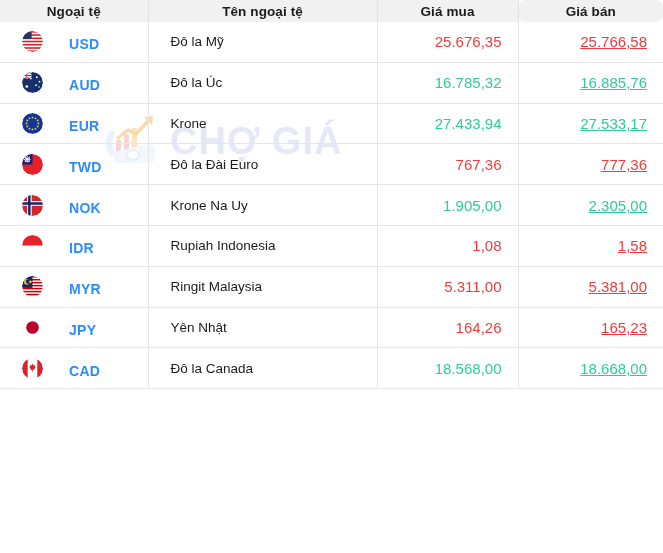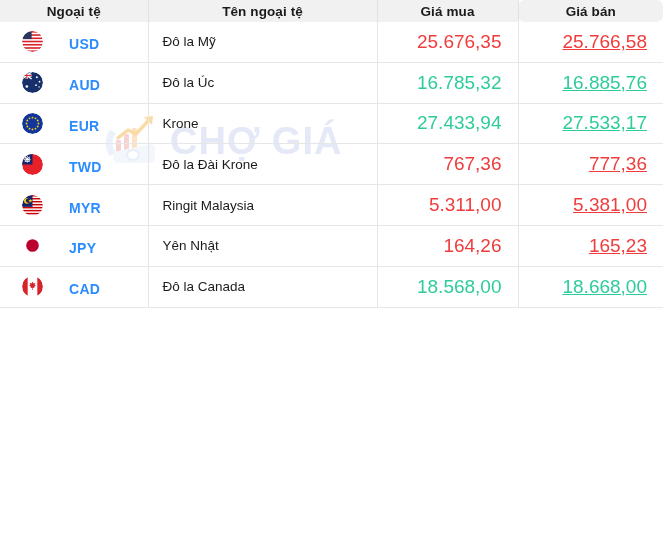--- a/index.html
+++ b/index.html
@@ -84,27 +84,27 @@
   }
   .flag svg { display: block; width: 21px; height: 21px; }
   .ccy-code {
     font-size: 14px;
     font-weight: bold;
     color: #2b8cff;
     letter-spacing: .3px;
   }
 
   
-  td.cell-name { padding-left: 14px; font-size: 13.5px; color: #1b1b1b; }
+  td.cell-name { padding-left: 22px; font-size: 13.5px; color: #1b1b1b; }
 
   
   td.cell-price {
     text-align: right;
     padding-right: 16px;
-    font-size: 19px;
+    font-size: 15px;
     white-space: nowrap;
   }
   td.cell-price.up   { color: #2ecc9b; }
   td.cell-price.down { color: #f03c3c; }
 
   
   #watermark {
     position: absolute;
     left: 100px;
     top: 104px;
@@ -258,23 +258,56 @@
                     <circle cx="6" cy="6" r="3"></circle>
                     <path d="M6 1.4 L7 5 L5 5z M6 10.6 L5 7 L7 7z M1.4 6 L5 5 L5 7z M10.6 6 L7 7 L7 5z M2.7 2.7 L5.6 4.4 L4.4 5.6z M9.3 9.3 L6.4 7.6 L7.6 6.4z M9.3 2.7 L7.6 5.6 L6.4 4.4z M2.7 9.3 L4.4 6.4 L5.6 7.6z"></path>
                   </g>
                   <circle cx="6" cy="6" r="2.2" fill="#16256b"></circle>
                   <circle cx="6" cy="6" r="1.8" fill="#fff"></circle>
                 </svg>
               </span>
               <span class="ccy-code">TWD</span>
             </span>
           </td>
-          <td class="cell-name">Đô la Đài Krone</td>
+          <td class="cell-name">Đô la Đài Euro</td>
           <td class="cell-price down">767,36</td>
           <td class="cell-price down">777,36</td>
+        </tr>
+        <tr>
+          <td class="cell-code">
+            <span class="code-inner">
+              <span class="flag">
+                <svg viewBox="0 0 24 24">
+                  <circle cx="12" cy="12" r="12" fill="#d8232a"></circle>
+                  <path d="M8.4 0 v24 M0 9.6 h24" stroke="#fff" stroke-width="5.4"></path>
+                  <path d="M8.4 0 v24 M0 9.6 h24" stroke="#16256b" stroke-width="2.8"></path>
+                </svg>
+              </span>
+              <span class="ccy-code">NOK</span>
+            </span>
+          </td>
+          <td class="cell-name">Krone Na Uy</td>
+          <td class="cell-price up">1.905,00</td>
+          <td class="cell-price up">2.305,00</td>
+        </tr>
+        <tr>
+          <td class="cell-code">
+            <span class="code-inner">
+              <span class="flag">
+                <svg viewBox="0 0 24 24">
+                  <circle cx="12" cy="12" r="12" fill="#fff"></circle>
+                  <path d="M0 12 a12 12 0 0 1 24 0 z" fill="#e62129"></path>
+                </svg>
+              </span>
+              <span class="ccy-code">IDR</span>
+            </span>
+          </td>
+          <td class="cell-name">Rupiah Indonesia</td>
+          <td class="cell-price down">1,08</td>
+          <td class="cell-price down">1,58</td>
         </tr>
         <tr>
           <td class="cell-code">
             <span class="code-inner">
               <span class="flag">
                 <svg viewBox="0 0 24 24">
                   <circle cx="12" cy="12" r="12" fill="#fff"></circle>
                   <g clip-path="url(#cm)">
                     <clipPath id="cm">
                       <circle cx="12" cy="12" r="12"></circle>

